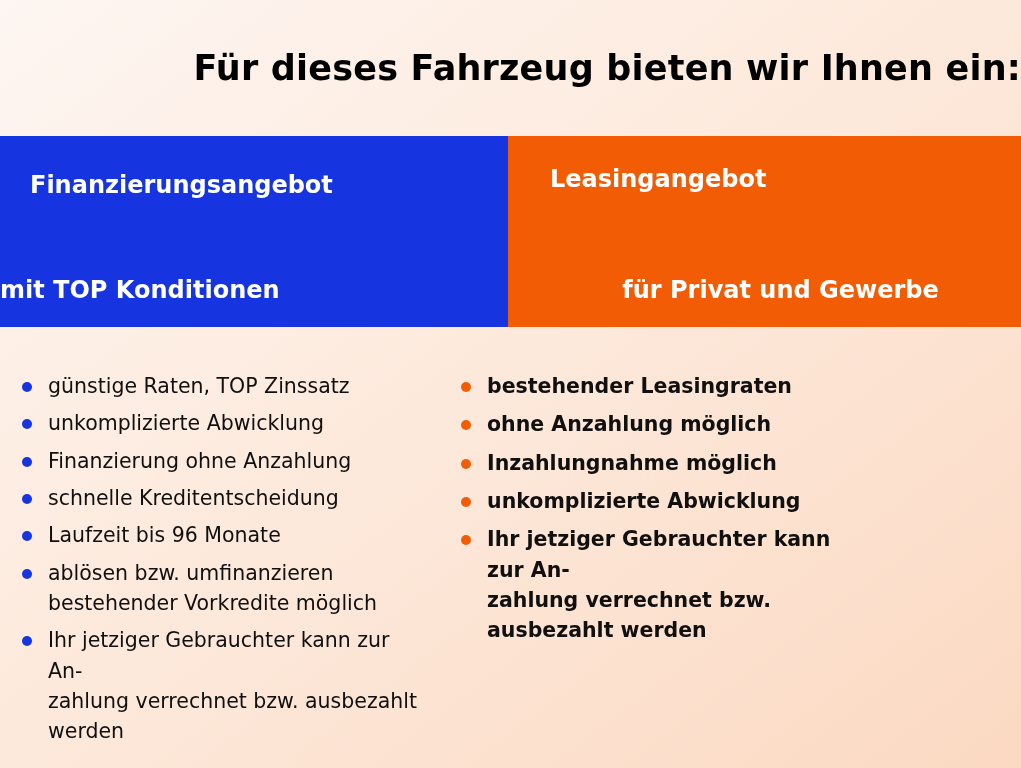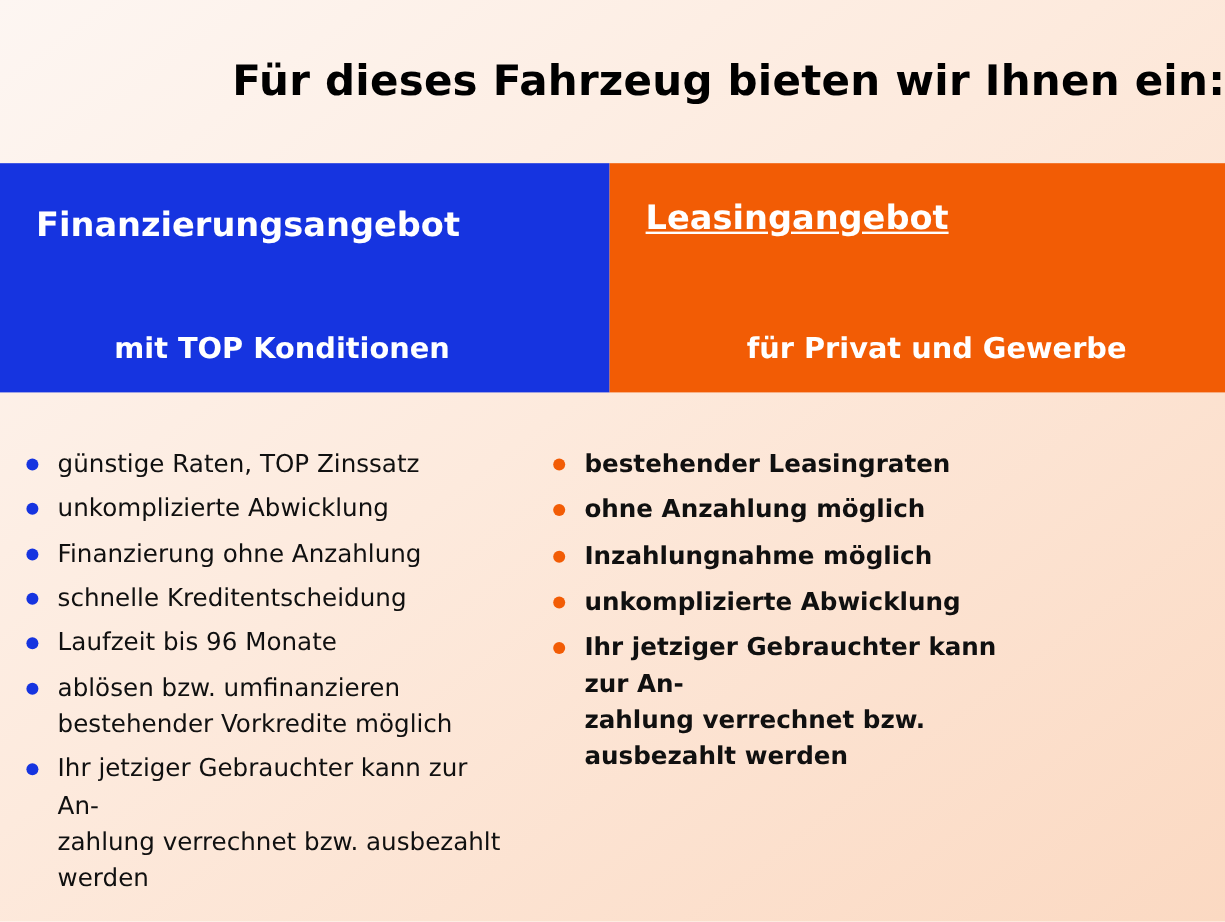--- a/index.html
+++ b/index.html
@@ -56,44 +56,43 @@
     background: #1634e0;
   }
   .banner-leasing {
     width: 513px;
     background: #f25c05;
   }
   .banner-head {
     position: absolute;
     color: #ffffff;
     font-weight: bold;
-    font-size: 28px;
+    font-size: 24px;
     font-family: "DejaVu Sans", sans-serif;
   }
   .banner-finance .banner-head {
     left: 30px;
     top: 35px;
   }
   .banner-leasing .banner-head {
-    left: 30px;
+    left: 42px;
     top: 29px;
-    text-decoration: underline;
   }
   .banner-sub {
     position: absolute;
     color: #ffffff;
     font-weight: bold;
     font-size: 24px;
     font-family: "DejaVu Sans", sans-serif;
   }
   .banner-finance .banner-sub {
     left: 0;
     right: 0;
     top: 140px;
-    text-align: center;
+    text-align: left;
     padding-right: 38px;
   }
   .banner-leasing .banner-sub {
     left: 0;
     right: 0;
     top: 140px;
     text-align: center;
     padding-left: 32px;
   }
   

